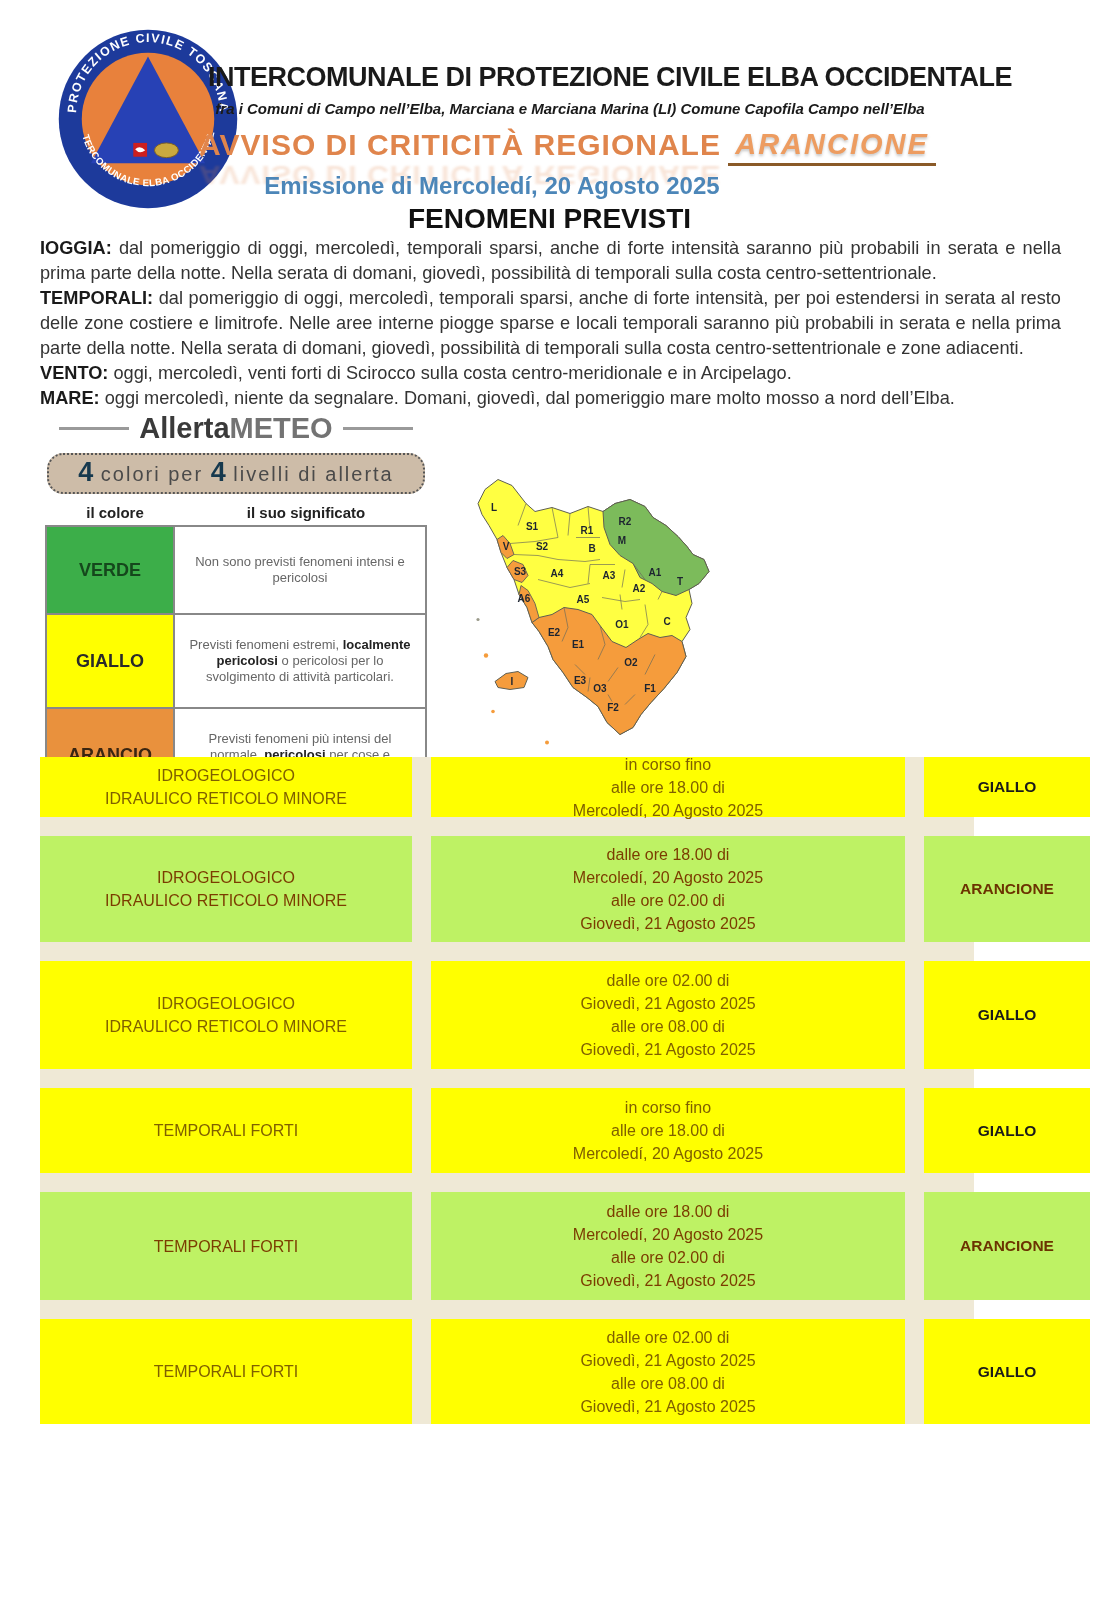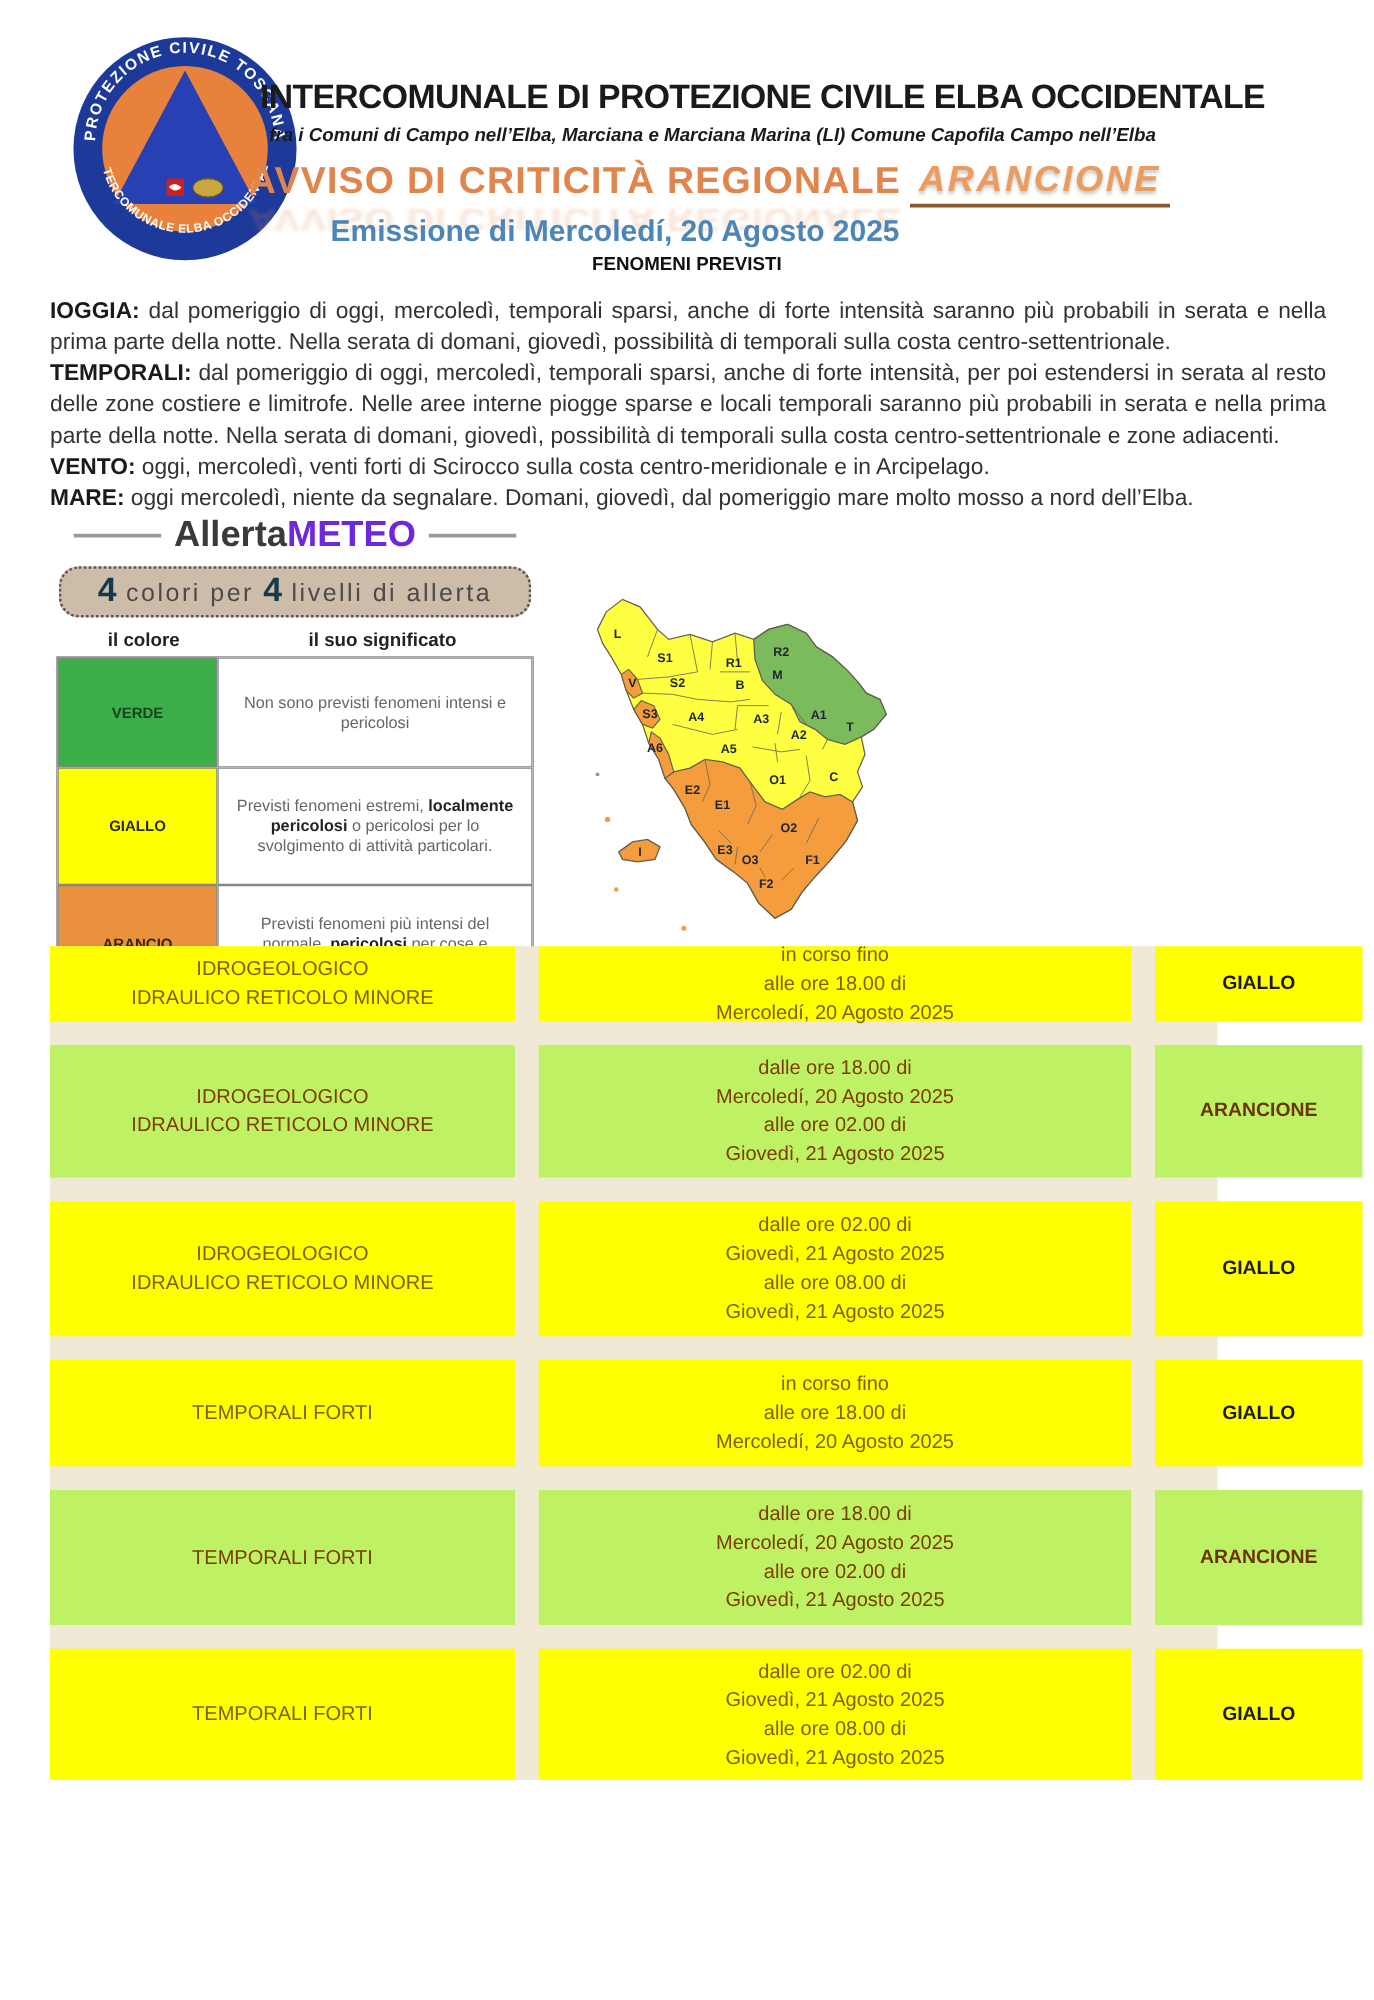--- a/index.html
+++ b/index.html
@@ -9,42 +9,42 @@
   
   #logo{left:56px;top:24px;width:184px;height:190px;}
   #main-title{left:170px;top:62px;width:880px;text-align:center;font-size:27px;font-weight:bold;color:#1a1a1a;letter-spacing:-0.5px;}
   #subtitle{left:140px;top:100px;width:860px;text-align:center;font-size:15px;font-weight:bold;font-style:italic;color:#1a1a1a;}
   #avviso{left:150px;top:128px;width:620px;text-align:center;font-size:30px;font-weight:bold;color:#E0854C;letter-spacing:1px;}
   #avviso-reflect{left:150px;top:158px;width:620px;text-align:center;font-size:30px;font-weight:bold;color:#E0854C;letter-spacing:1px;
      transform:scaleY(-0.85);opacity:0.22;filter:blur(1.5px);pointer-events:none;}
   #arancione{left:728px;top:128px;width:208px;text-align:center;font-size:29px;font-weight:bold;font-style:italic;color:#ED9C60;
      letter-spacing:2px;border-bottom:3px solid #8a5a28;padding-bottom:2px;text-shadow:0 2px 3px rgba(130,130,130,0.45);}
   #emissione{left:192px;top:172px;width:600px;text-align:center;font-size:24px;font-weight:bold;color:#4C86B8;}
-  #fenomeni{left:0;top:203px;width:1099px;text-align:center;font-size:15px;font-weight:bold;color:#111;}
+  #fenomeni{left:0;top:203px;width:1099px;text-align:center;font-size:28px;font-weight:bold;color:#111;}
 
   
   #forecast{left:40px;top:236px;width:1021px;font-size:18.2px;line-height:25px;color:#333;text-align:justify;}
   #forecast p{margin:0;}
   #forecast .lbl{font-weight:bold;color:#1a1a1a;}
 
   
   #am-panel{left:45px;top:412px;width:382px;}
   .am-title{display:flex;align-items:center;justify-content:center;gap:10px;}
   .am-title .dash{width:70px;height:3px;background:#9a9a9a;}
   .am-title .t-black{font-size:29px;font-weight:bold;color:#3a3a3a;text-align:center;}
-  .am-title .t-red{font-size:29px;font-weight:bold;color:#6d28d9;}
+  .am-title .t-red{font-size:29px;font-weight:bold;color:#737373;}
   .am-banner{margin:8px 2px 0 2px;background:#CDBCA8;border:2px dotted #555;border-radius:16px;text-align:center;padding:2px 0 4px 0;}
   .am-banner .big4{font-size:27px;font-weight:bold;color:#16394e;}
   .am-banner .btxt{font-size:20px;color:#4a4a4a;letter-spacing:2px;}
   .am-heads{display:flex;margin-top:10px;font-weight:bold;font-size:15px;color:#222;}
   .am-heads .h1{width:140px;text-align:center;}
   .am-heads .h2{flex:1;text-align:center;}
   .am-table{margin-top:4px;border:1px solid #888;}
   .am-row{display:grid;grid-template-columns:128px 1fr;}
-  .am-swatch{display:flex;align-items:center;justify-content:center;font-weight:bold;font-size:12px;border:1px solid #888;}
+  .am-swatch{display:flex;align-items:center;justify-content:center;font-weight:bold;font-size:18px;border:1px solid #888;}
   .am-desc{border:1px solid #888;background:#fff;padding:22px 12px;font-size:13px;line-height:16px;color:#666;
      display:flex;align-items:center;justify-content:center;text-align:center;min-height:42px;}
   .am-desc b{color:#222;}
   .am-row.r-verde  .am-swatch{background:#3CAE49;color:#15471c;}
   .am-row.r-giallo .am-swatch{background:#FFFF00;color:#2a2a2a;}
   .am-row.r-arancio .am-swatch{background:#E9913D;color:#3a2510;}
   .am-row.r-rosso  .am-swatch{background:#fde047;color:#6e0a0a;}
   .am-caption{text-align:right;font-style:italic;font-size:10.5px;color:#333;margin-top:5px;padding-right:4px;}
 
   

